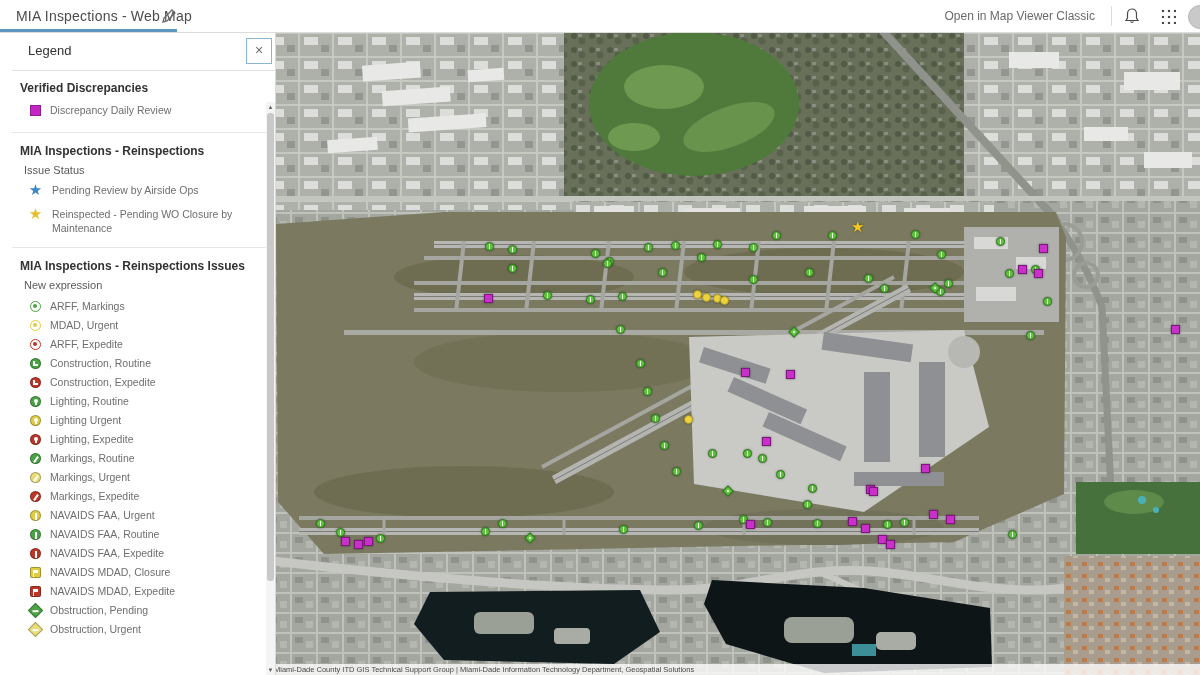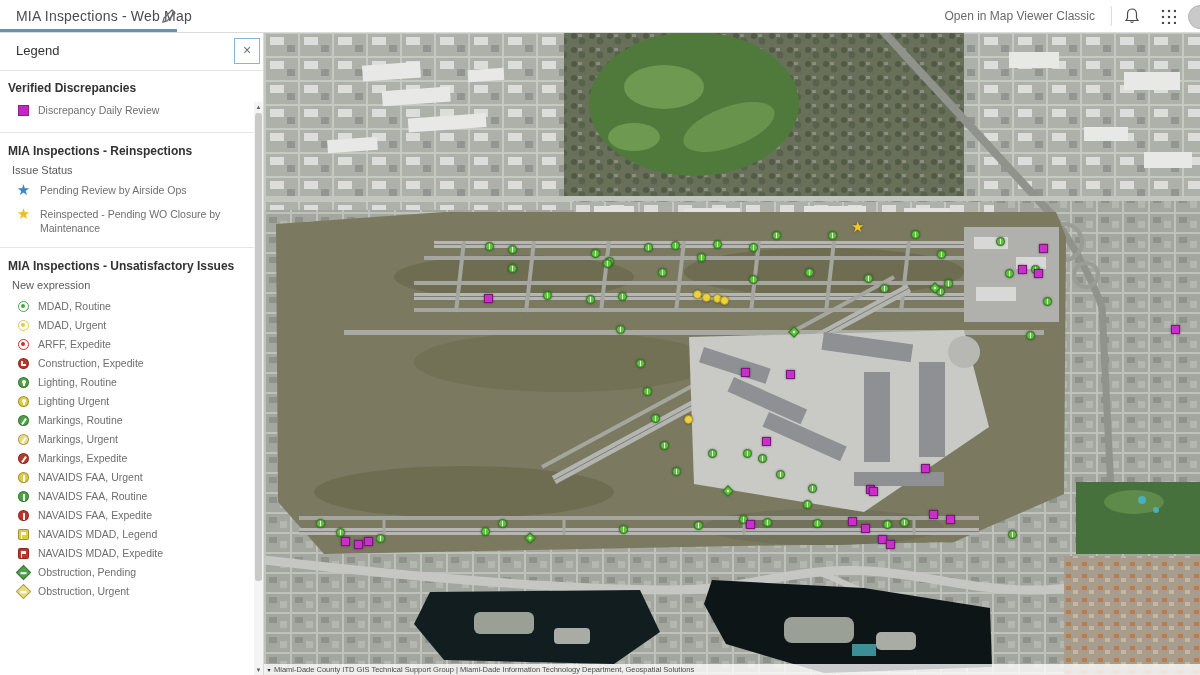--- a/index.html
+++ b/index.html
@@ -12,21 +12,21 @@
   .accent-underline{position:absolute;left:0;top:29px;width:177px;height:3px;}
   .open-classic{position:absolute;right:105px;top:9px;font-size:12px;color:#6a6a6a;cursor:pointer;}
   .topbar-divider{position:absolute;right:88px;top:6px;width:1px;height:20px;background:#dcdcdc;}
   .bell{position:absolute;right:58px;top:6px;width:20px;height:20px;cursor:pointer;}
   .grid-icon{position:absolute;right:24px;top:8px;width:16px;height:16px;cursor:pointer;
     background-image:radial-gradient(circle,#4a4a4a 1.4px,transparent 1.6px);
     background-size:6px 6px;background-position:0 0;}
   .avatar{position:absolute;right:-12px;top:5px;width:22px;height:22px;border-radius:50%;
     background:#c9c9c9;border:1px solid #b5b5b5;cursor:pointer;}
   
-  .panel{position:absolute;left:0;top:32px;width:264px;height:643px;background:#fff;
+  .panel{position:absolute;left:12px;top:32px;width:264px;height:643px;background:#fff;
     border-right:1px solid #d9d9d9;z-index:20;box-sizing:border-box;}
   .panel-header{position:relative;height:38px;border-bottom:1px solid #e3e3e3;}
   .panel-title{position:absolute;left:16px;top:11px;font-size:13px;color:#323232;}
   .close-btn{position:absolute;right:3px;top:6px;width:24px;height:24px;background:#fff;
     border:1px solid #8ab4d2;color:#6e6e6e;font-size:14px;line-height:22px;text-align:center;cursor:pointer;}
   .panel-body{position:absolute;left:0;top:38px;right:9px;bottom:0;overflow:hidden;}
   .section{padding:9px 0 12px 0;border-bottom:1px solid #e6e6e6;}
   .section:last-child{border-bottom:none;}
   .sec-header{margin:2px 8px 6px 8px;font-size:12px;font-weight:bold;color:#323232;}
   .sec-sublabel{margin:6px 8px 6px 12px;font-size:11px;color:#595959;}
@@ -115,47 +115,55 @@
         <div class="li tall">
           <span class="licon k-star" style="--c: #3d86c8; color: rgb(61, 134, 200);">★</span>
           <span class="llabel">Pending Review by Airside Ops</span>
         </div>
         <div class="li tall">
           <span class="licon k-star" style="--c: #e7be2b; color: rgb(231, 190, 43);">★</span>
           <span class="llabel">Reinspected - Pending WO Closure by Maintenance</span>
         </div>
       </div>
       <div class="section">
-        <div class="sec-header">MIA Inspections - Unsatisfactory Issues</div>
+        <div class="sec-header">MIA Inspections - Reinspections Issues</div>
         <div class="sec-sublabel">New expression</div>
         <div class="li">
           <span class="licon k-arff" style="--c: #4aa345;"></span>
-          <span class="llabel">MDAD, Routine</span>
+          <span class="llabel">ARFF, Markings</span>
         </div>
         <div class="li">
           <span class="licon k-arff" style="--c: #e0cb43;"></span>
           <span class="llabel">MDAD, Urgent</span>
         </div>
         <div class="li">
           <span class="licon k-arff" style="--c: #bb3829;"></span>
           <span class="llabel">ARFF, Expedite</span>
         </div>
         <div class="li">
+          <span class="licon k-circle k-construction" style="--c: #4aa345;"></span>
+          <span class="llabel">Construction, Routine</span>
+        </div>
+        <div class="li">
           <span class="licon k-circle k-construction" style="--c: #bb3829;"></span>
           <span class="llabel">Construction, Expedite</span>
         </div>
         <div class="li">
           <span class="licon k-circle k-lighting" style="--c: #4aa345;"></span>
           <span class="llabel">Lighting, Routine</span>
         </div>
         <div class="li">
           <span class="licon k-circle k-lighting" style="--c: #e0cb43;"></span>
           <span class="llabel">Lighting Urgent</span>
         </div>
         <div class="li">
+          <span class="licon k-circle k-lighting" style="--c: #bb3829;"></span>
+          <span class="llabel">Lighting, Expedite</span>
+        </div>
+        <div class="li">
           <span class="licon k-circle k-markings" style="--c: #4aa345;"></span>
           <span class="llabel">Markings, Routine</span>
         </div>
         <div class="li">
           <span class="licon k-circle k-markings" style="--c: #e9dc7a;"></span>
           <span class="llabel">Markings, Urgent</span>
         </div>
         <div class="li">
           <span class="licon k-circle k-markings" style="--c: #bb3829;"></span>
           <span class="llabel">Markings, Expedite</span>
@@ -167,21 +175,21 @@
         <div class="li">
           <span class="licon k-circle k-navfaa" style="--c: #4aa345;"></span>
           <span class="llabel">NAVAIDS FAA, Routine</span>
         </div>
         <div class="li">
           <span class="licon k-circle k-navfaa" style="--c: #bb3829;"></span>
           <span class="llabel">NAVAIDS FAA, Expedite</span>
         </div>
         <div class="li">
           <span class="licon k-navmdad" style="--c: #e0cb43;"></span>
-          <span class="llabel">NAVAIDS MDAD, Legend</span>
+          <span class="llabel">NAVAIDS MDAD, Closure</span>
         </div>
         <div class="li">
           <span class="licon k-navmdad" style="--c: #bb3829;"></span>
           <span class="llabel">NAVAIDS MDAD, Expedite</span>
         </div>
         <div class="li">
           <span class="licon k-obstruction" style="--c: #4aa345;"></span>
           <span class="llabel">Obstruction, Pending</span>
         </div>
         <div class="li">

